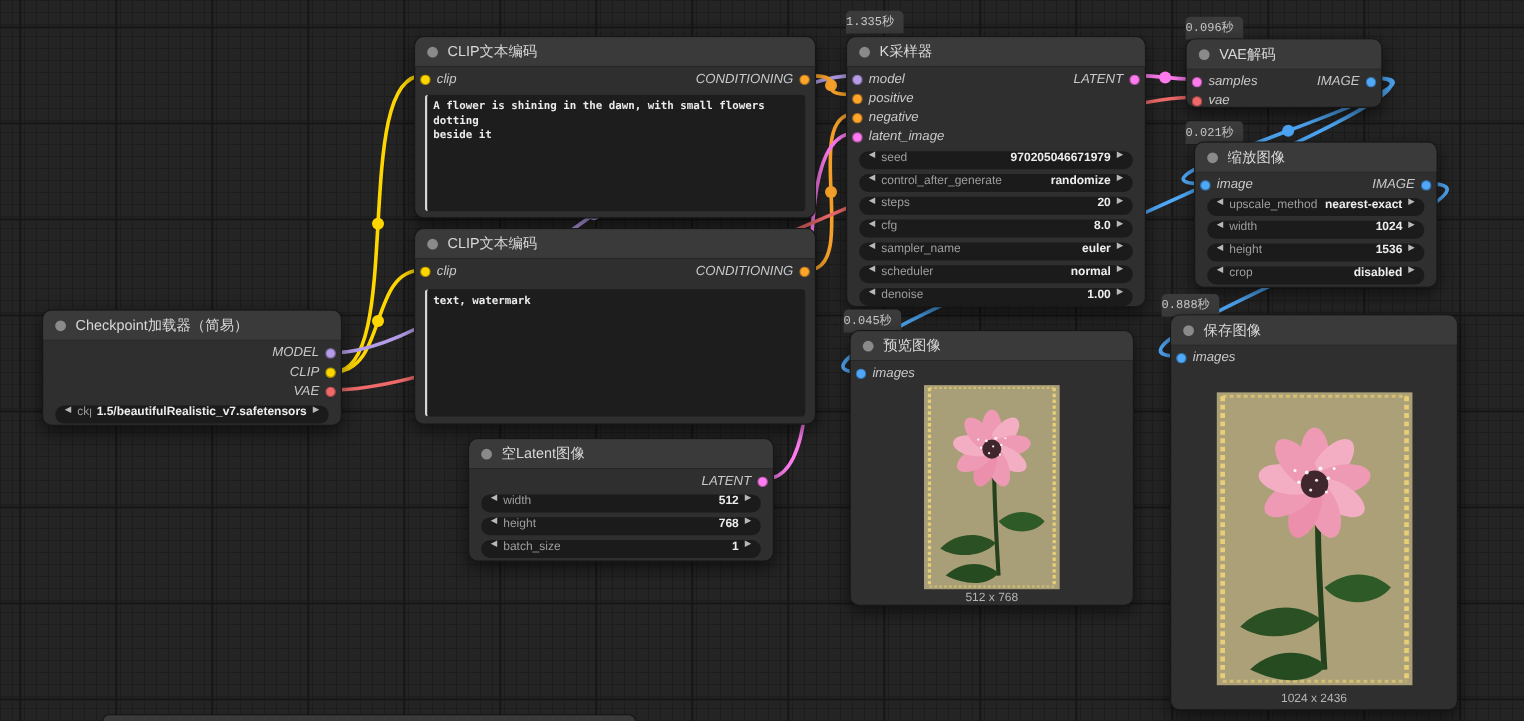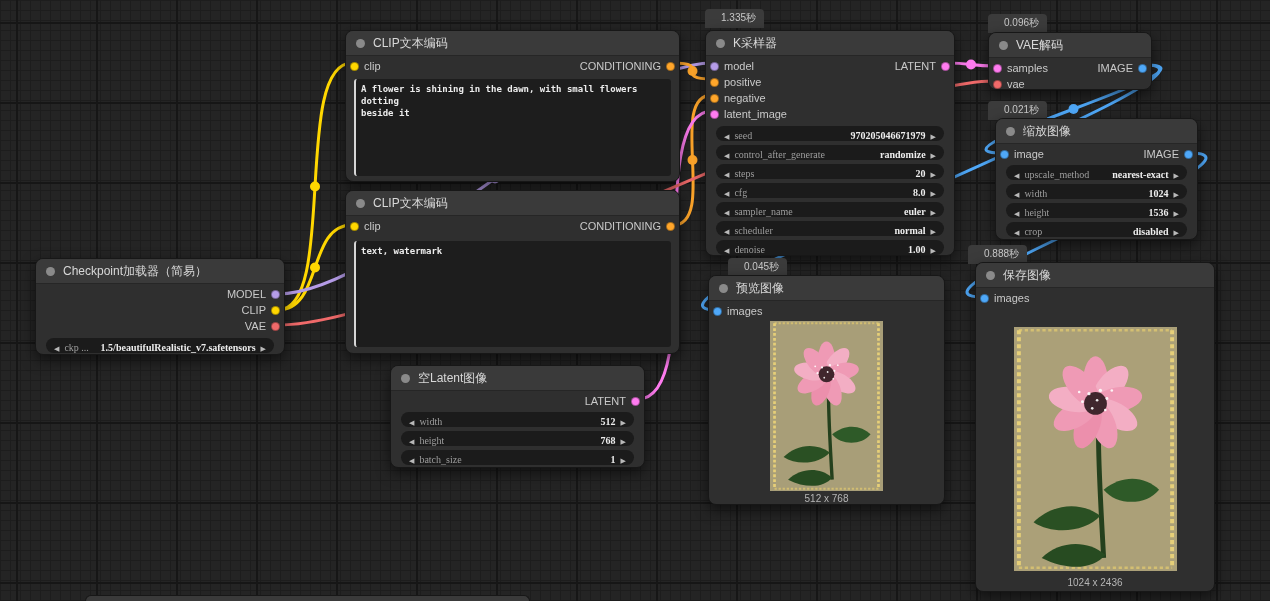--- a/index.html
+++ b/index.html
@@ -20,43 +20,43 @@
     position:absolute;z-index:2;background:#2f2f2f;border:1px solid #171717;
     border-radius:8px;box-shadow:0 5px 14px rgba(0,0,0,.55);box-sizing:border-box;
   }
   .node-title{
     height:24px;background:#3a3a3a;border-radius:7px 7px 0 0;display:flex;
     align-items:center;gap:8px;padding:0 10px;border-bottom:1px solid #262626;
   }
   .title-dot{width:9px;height:9px;border-radius:50%;background:#8a8a8a;flex:none;}
   .node-title span.t{font-size:12px;color:#d8d8d8;white-space:nowrap;overflow:hidden;}
   .rows{padding-top:2px;}
-  .row{display:flex;align-items:center;height:16px;padding:0 4px;gap:5px;}
+  .row{display:flex;align-items:center;height:16px;padding:0 4px;gap:5px;font-style:italic;}
   .row .sp{flex:1;}
   .port{width:9px;height:9px;border-radius:50%;flex:none;box-sizing:border-box;border:1px solid rgba(0,0,0,.35);}
   .slot-label{font-size:11px;color:#c9c9c9;white-space:nowrap;}
   .pc-model{background:#b59ce8;} .pc-clip{background:#ffd700;} .pc-vae{background:#f06a6a;}
   .pc-cond{background:#ffa62b;} .pc-latent{background:#ff7cf0;} .pc-image{background:#4fa8f8;}
   .widgets{padding:0 10px;}
   .widget{
     height:15px;background:#1b1b1b;border-radius:8px;margin-bottom:4px;display:flex;
-    align-items:flex-end;padding:0 8px;gap:5px;font-size:10px;box-sizing:border-box;font-family:Liberation Serif, serif;
+    align-items:flex-start;padding:0 8px;gap:5px;font-size:10px;box-sizing:border-box;
   }
   .warr{font-size:7px;color:#b9b9b9;flex:none;line-height:1;}
   .wlabel{color:#9e9e9e;white-space:nowrap;overflow:hidden;}
   .wvalue{margin-left:auto;color:#ededed;font-weight:bold;white-space:nowrap;}
   .prompt-box{
     position:absolute;left:8px;right:8px;background:#1d1d1d;border-radius:3px;
     border-left:2px solid #d6d6d6;color:#ececec;
     font-family:"DejaVu Sans Mono",monospace;font-size:9px;font-weight:bold;
     padding:4px 5px;white-space:pre-wrap;line-height:1.35;box-sizing:border-box;overflow:hidden;
   }
   .badge{
     position:absolute;z-index:2;background:#3b3b3b;color:#c9c9c9;font-size:10px;
-    padding:2px 8px 3px 16px;border-radius:4px 4px 0 0;white-space:nowrap;
+    padding:2px 8px 3px 0;border-radius:4px 4px 0 0;white-space:nowrap;font-family:Liberation Mono, monospace;
   }
   .img-box{position:absolute;background:#a89e78;overflow:hidden;}
   .img-box svg{display:block;width:100%;height:100%;}
   .img-caption{position:absolute;left:0;width:100%;text-align:center;font-size:10px;color:#b5b5b5;}
   .edge-strip{
     position:absolute;z-index:2;background:#3a3a3a;border:1px solid #171717;border-bottom:none;
     border-radius:7px 7px 0 0;box-sizing:border-box;
   }
 </style>
 </head>
@@ -320,21 +320,21 @@
       </div>
       <div class="widget">
         <span class="warr">◀</span>
         <span class="wlabel">crop</span>
         <span class="wvalue">disabled</span>
         <span class="warr">▶</span>
       </div>
     </div>
   </div>
 
-  <div class="badge" style="left:728px;top:258px;">0.045秒</div>
+  <div class="badge" style="left:703px;top:258px;">0.045秒</div>
   <div class="node" style="left:708px;top:275px;width:237px;height:230px;">
     <div class="node-title">
       <span class="title-dot"></span>
       <span class="t">预览图像</span>
     </div>
     <div class="rows">
       <div class="row">
         <span class="port pc-image"></span>
         <span class="slot-label">images</span>
       </div>

